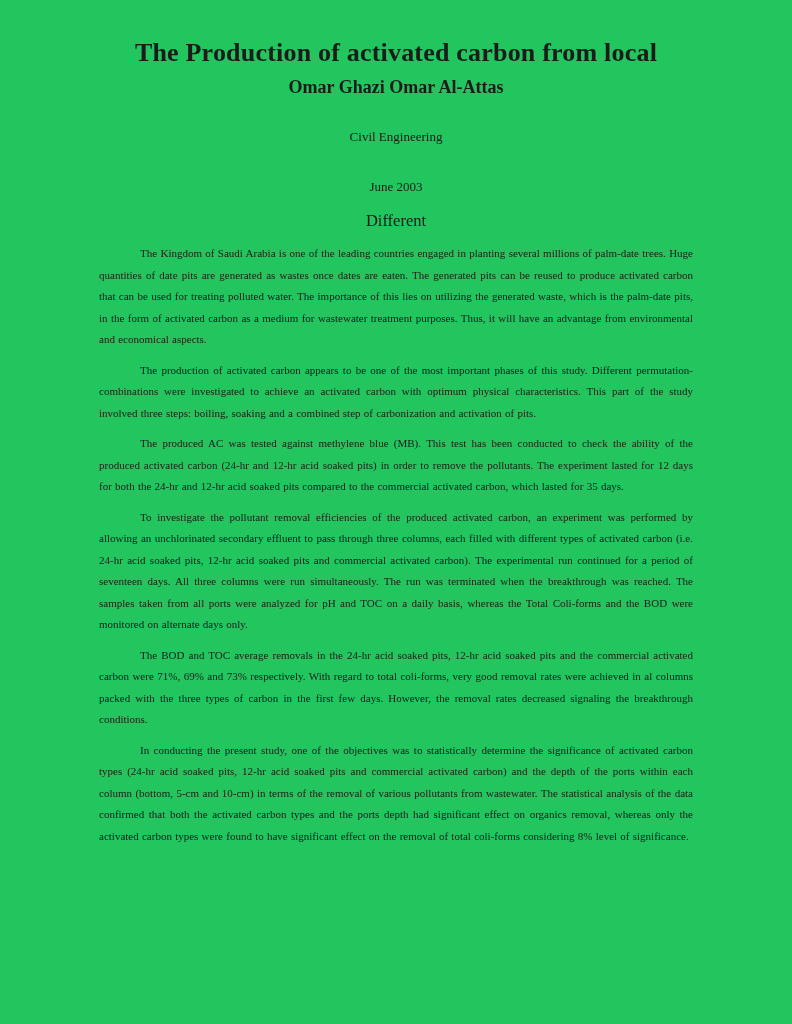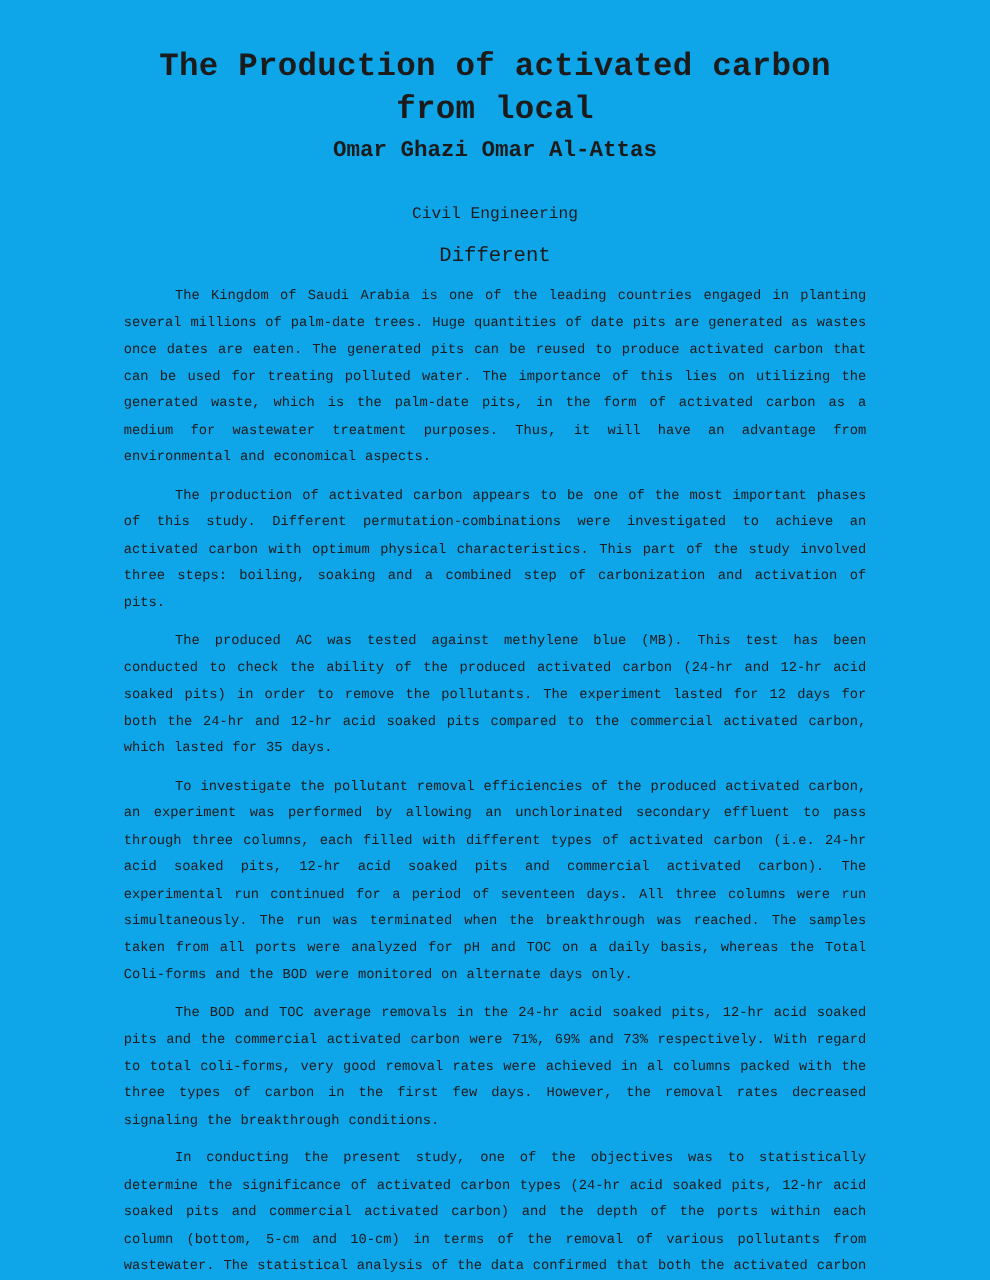--- a/index.html
+++ b/index.html
@@ -5,23 +5,23 @@
   html, body {
     margin: 0;
     padding: 0;
     background: #ffffff;
   }
   .page {
     position: relative;
     width: 792px;
     height: 1024px;
     margin: 0 auto;
-    background: #0ea5e9;
+    background: #22c55e;
     color: #1b1b1b;
-    font-family: Liberation Mono, monospace;
+    font-family: Liberation Serif, serif;
     box-sizing: border-box;
     padding: 36px 99px 0 99px;
     overflow: hidden;
   }
   .doc-title {
     margin: 0;
     text-align: center;
     font-size: 26px;
     font-weight: bold;
     line-height: 34px;
@@ -65,20 +65,21 @@
 <div class="page">
 
   <h1 class="doc-title">
     <span class="title-line">The Production of activated carbon from local</span>
   </h1>
 
   <p class="meta-line author">Omar Ghazi Omar Al-Attas</p>
 
   <p class="meta-line department">Civil Engineering</p>
 
+  <p class="meta-line doc-date">June 2003</p>
 
   <h2 class="abstract-heading">Different</h2>
 
   <div>
     <p class="body-par">The Kingdom of Saudi Arabia is one of the leading countries engaged in planting several millions of palm-date trees.  Huge quantities of date pits are generated as wastes once dates are eaten.  The generated pits can be reused to produce activated carbon that can be used for treating polluted water.  The importance of this lies on utilizing the generated waste, which is the palm-date pits, in the form of activated carbon as a medium for wastewater treatment purposes.  Thus, it will have an advantage from environmental and economical aspects.</p>
     <p class="body-par">The production of activated carbon appears to be one of the most important phases of this study.  Different permutation-combinations were investigated to achieve an activated carbon with optimum physical characteristics.  This part of the study involved three steps: boiling, soaking and a combined step of carbonization and activation of pits.</p>
     <p class="body-par">The produced AC was tested against methylene blue (MB).  This test has been conducted to check the ability of the produced activated carbon (24-hr and 12-hr acid soaked pits) in order to remove the pollutants.  The experiment lasted for 12 days for both the 24-hr and 12-hr acid soaked pits compared to the commercial activated carbon, which lasted for 35 days.</p>
     <p class="body-par">To investigate the pollutant removal efficiencies of the produced activated carbon, an experiment was performed by allowing an unchlorinated secondary effluent to pass through three columns, each filled with different types of activated carbon (i.e. 24-hr acid soaked pits, 12-hr acid soaked pits and commercial activated carbon).  The experimental run continued for a period of seventeen days.  All three columns were run simultaneously.  The run was terminated when the breakthrough was reached.  The samples taken from all ports were analyzed for pH and TOC on a daily basis, whereas the Total Coli-forms and the BOD were monitored on alternate days only.</p>
     <p class="body-par">The BOD and TOC average removals in the 24-hr acid soaked pits, 12-hr acid soaked pits and the commercial activated carbon were 71%, 69% and 73% respectively.  With regard to total coli-forms, very good removal rates were achieved in al columns packed with the three types of carbon in the first few days.  However, the removal rates decreased signaling the breakthrough conditions.</p>
     <p class="body-par">In conducting the present study, one of the objectives was to statistically determine the significance of activated carbon types (24-hr acid soaked pits, 12-hr acid soaked pits and commercial activated carbon) and the depth of the ports within each column (bottom, 5-cm and 10-cm) in terms of the removal of various pollutants from wastewater.  The statistical analysis of the data confirmed that both the activated carbon types and the ports depth had significant effect on organics removal, whereas only the activated carbon types were found to have significant effect on the removal of total coli-forms considering 8% level of significance.</p>

